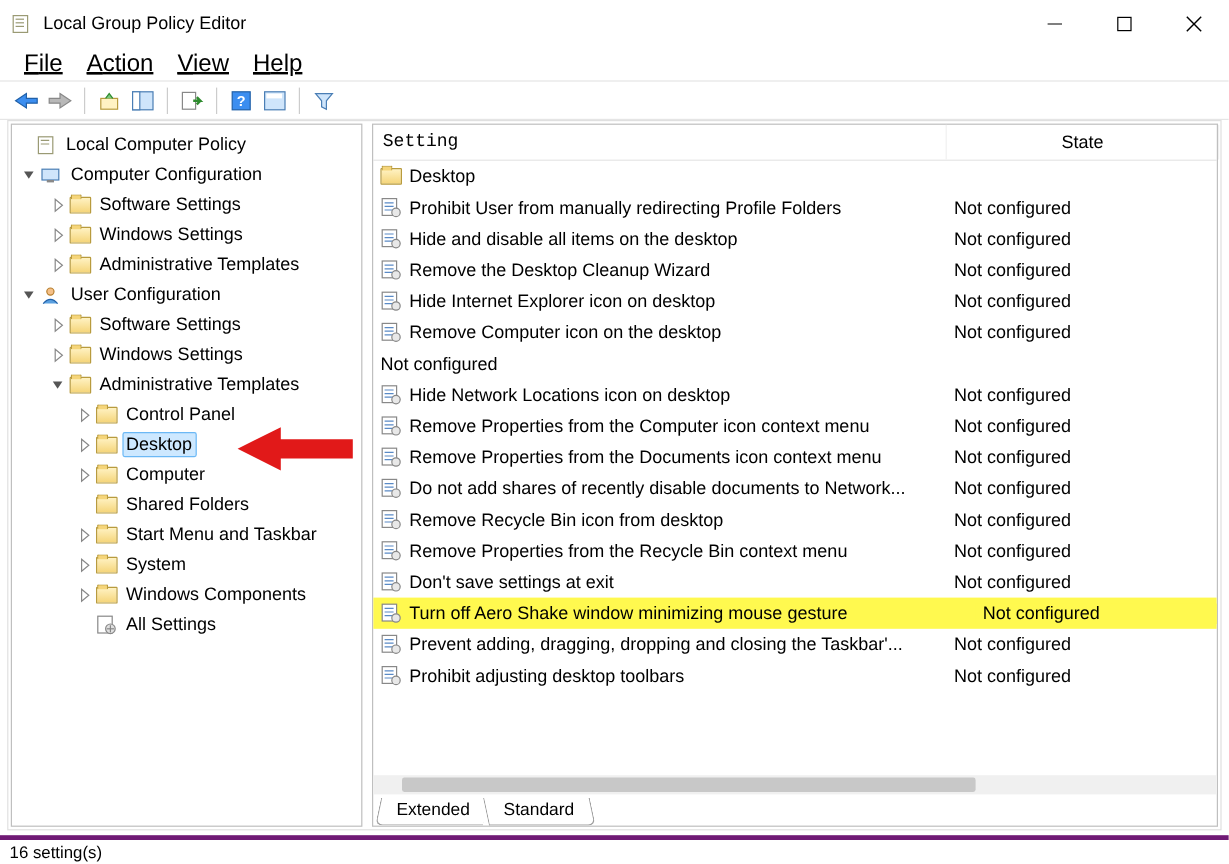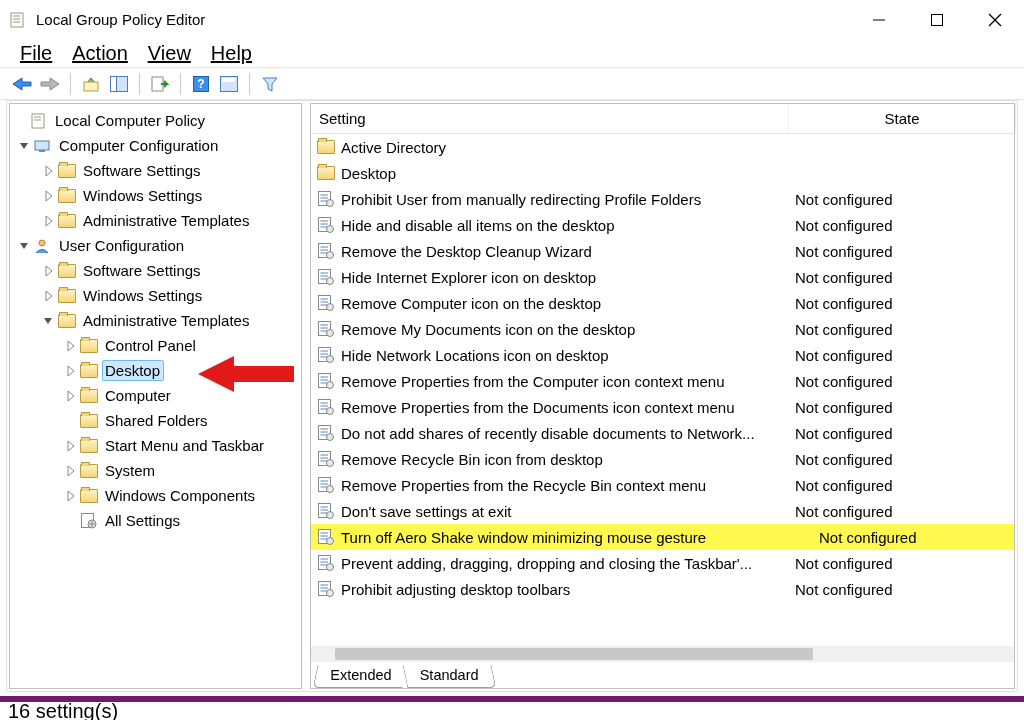--- a/index.html
+++ b/index.html
@@ -30,21 +30,21 @@
   .tree .chev { width:14px; height:14px; display:flex; align-items:center; justify-content:center; margin-right:2px;}
   .tree .indent { display:inline-block; }
   .tree .ticon { width:18px; height:18px; margin-right:4px; display:flex; align-items:center; justify-content:center; }
   .tree .tlabel { padding:1px 3px 1px 2px; border:1px solid transparent; border-radius:2px;}
   .tree .selected .tlabel { background:#cde8ff; border:1px solid #6bb8f5; }
   .folder { width:18px; height:14px; background:linear-gradient(#fff2c3,#f5d57a); border:1px solid #b89b3e; border-radius:1px; position:relative;}
   .folder:before { content:""; position:absolute; top:-3px; left:0; width:7px; height:3px; background:#f5d57a; border:1px solid #b89b3e; border-bottom:none; border-radius:1px 1px 0 0;}
   
   .list-header { display:flex; border-bottom:1px solid #e5e5e5; font-size:15px;}
   .list-header .col { padding:6px 8px; border-right:1px solid #f0f0f0;}
-  .col-setting { flex:0 0 478px; }
+  .col-setting { flex:0 0 478px;font-family:Liberation Mono, monospace; }
   .col-state { flex:0 0 227px; text-align:center;}
   .list-body { flex:1; overflow:hidden; min-height:0; }
   .list-row { display:flex; align-items:center; height:26px; font-size:15px;}
   .list-row .cell-setting { flex:0 0 478px; display:flex; align-items:center; padding-left:6px; white-space:nowrap; overflow:hidden; text-overflow:ellipsis;}
   .list-row .cell-state { flex:0 0 210px; padding-left:6px; white-space:nowrap;}
   .list-row .iicon { width:18px; height:18px; margin-right:6px; flex-shrink:0; display:flex; align-items:center; justify-content:center;}
   .list-row.hl { background:#fff94f;gap:24px; }
   .list-row.hl .cell-state { background:#fff94f;}
   
   .hscroll { height:16px; background:#f0f0f0; position:relative; margin:0 0 0 0;}
@@ -53,21 +53,21 @@
   .tabs { height:26px; display:flex; align-items:flex-end; padding-left:4px; border-top:0px solid #ccc;}
   .tab { padding:2px 14px 4px 14px; font-size:14.5px; border:1px solid #9e9e9e; border-top:none; background:#fff; position:relative; }
   .tab.left { border-radius:0 0 0 6px; border-right:none; transform:skewX(-12deg);}
   .tab.left span { display:inline-block; transform:skewX(12deg);}
   .tab.right { border-radius:0 0 6px 0; transform:skewX(12deg); border-left:1px solid #9e9e9e;}
   .tab.right span { display:inline-block; transform:skewX(-12deg);}
   .tab.active { background:#fff; }
   
   .arrow-note { position:absolute; left:188px; top:248px; pointer-events:none; }
   
-  .statusbar { height:24px; border-top:6px solid #701a75; padding:2px 8px; font-size:20px; display:flex; align-items:center;}
+  .statusbar { height:24px; border-top:4px solid #701a75; padding:2px 8px; font-size:14px; display:flex; align-items:center;}
   
   svg { overflow:visible; }
   .pol-icon { width:16px; height:16px; }
 </style>
 </head>
 <body>
 
 <div class="titlebar">
   <div class="t-icon">
     <svg width="16" height="16">
@@ -386,36 +386,27 @@
     <div class="list-header">
       <div class="col col-setting">Setting</div>
       <div class="col col-state">State</div>
     </div>
     <div class="list-body" id="list-body">
         <div class="list-row">
           <div class="cell-setting">
             <span class="iicon">
               <div class="folder"></div>
             </span>
-            <span>Active Directory</span>
+            <span>Desktop</span>
           </div>
           <div class="cell-state"></div>
         </div>
         <div class="list-row">
           <div class="cell-setting">
             <span class="iicon">
-              <div class="folder"></div>
-            </span>
-            <span>Desktop</span>
-          </div>
-          <div class="cell-state"></div>
-        </div>
-        <div class="list-row">
-          <div class="cell-setting">
-            <span class="iicon">
               <svg class="pol-icon">
                 <rect x="0.5" y="0.5" width="12" height="14" fill="#fff" stroke="#888"></rect>
                 <line x1="2.5" y1="4" x2="10" y2="4" stroke="#5a8ac6"></line>
                 <line x1="2.5" y1="7" x2="10" y2="7" stroke="#5a8ac6"></line>
                 <line x1="2.5" y1="10" x2="10" y2="10" stroke="#5a8ac6"></line>
                 <circle cx="12" cy="12" r="3.5" fill="#e8e8e8" stroke="#888"></circle>
               </svg>
             </span>
             <span>Prohibit User from manually redirecting Profile Folders</span>
           </div>
@@ -475,32 +466,20 @@
                 <line x1="2.5" y1="7" x2="10" y2="7" stroke="#5a8ac6"></line>
                 <line x1="2.5" y1="10" x2="10" y2="10" stroke="#5a8ac6"></line>
                 <circle cx="12" cy="12" r="3.5" fill="#e8e8e8" stroke="#888"></circle>
               </svg>
             </span>
             <span>Remove Computer icon on the desktop</span>
           </div>
           <div class="cell-state">Not configured</div>
         </div>
         <div class="list-row">
-          <div class="cell-setting">
-            <span class="iicon">
-              <svg class="pol-icon">
-                <rect x="0.5" y="0.5" width="12" height="14" fill="#fff" stroke="#888"></rect>
-                <line x1="2.5" y1="4" x2="10" y2="4" stroke="#5a8ac6"></line>
-                <line x1="2.5" y1="7" x2="10" y2="7" stroke="#5a8ac6"></line>
-                <line x1="2.5" y1="10" x2="10" y2="10" stroke="#5a8ac6"></line>
-                <circle cx="12" cy="12" r="3.5" fill="#e8e8e8" stroke="#888"></circle>
-              </svg>
-            </span>
-            <span>Remove My Documents icon on the desktop</span>
-          </div>
           <div class="cell-state">Not configured</div>
         </div>
         <div class="list-row">
           <div class="cell-setting">
             <span class="iicon">
               <svg class="pol-icon">
                 <rect x="0.5" y="0.5" width="12" height="14" fill="#fff" stroke="#888"></rect>
                 <line x1="2.5" y1="4" x2="10" y2="4" stroke="#5a8ac6"></line>
                 <line x1="2.5" y1="7" x2="10" y2="7" stroke="#5a8ac6"></line>
                 <line x1="2.5" y1="10" x2="10" y2="10" stroke="#5a8ac6"></line>

